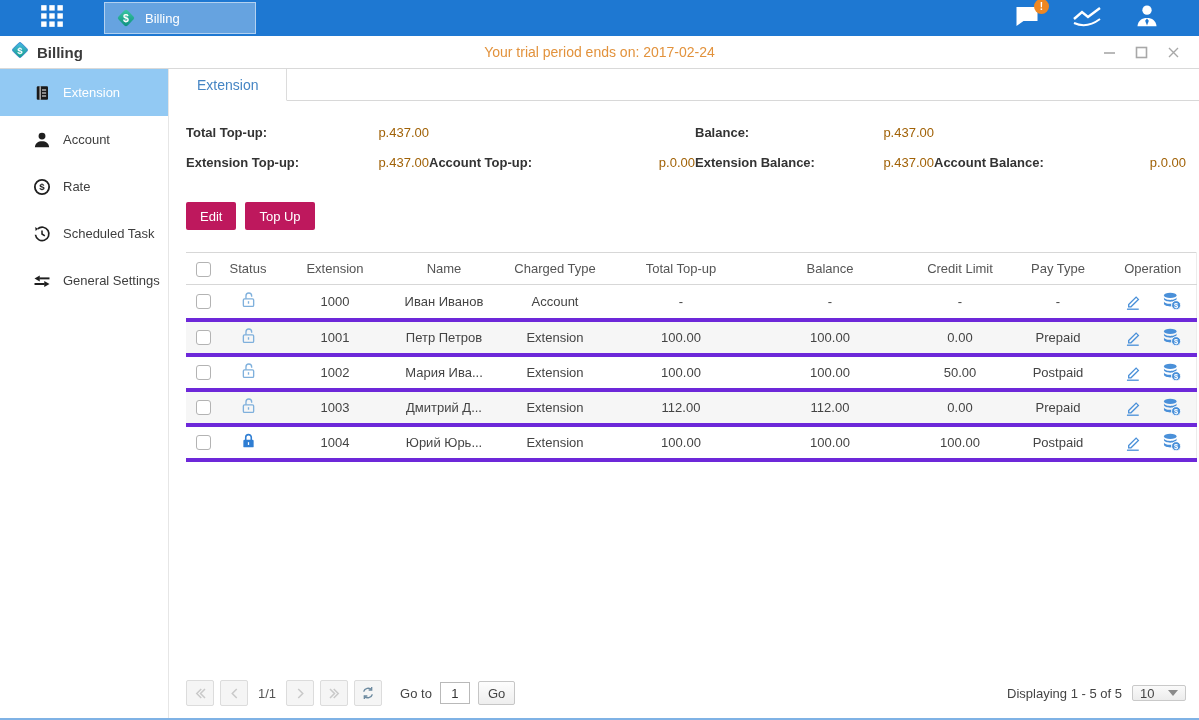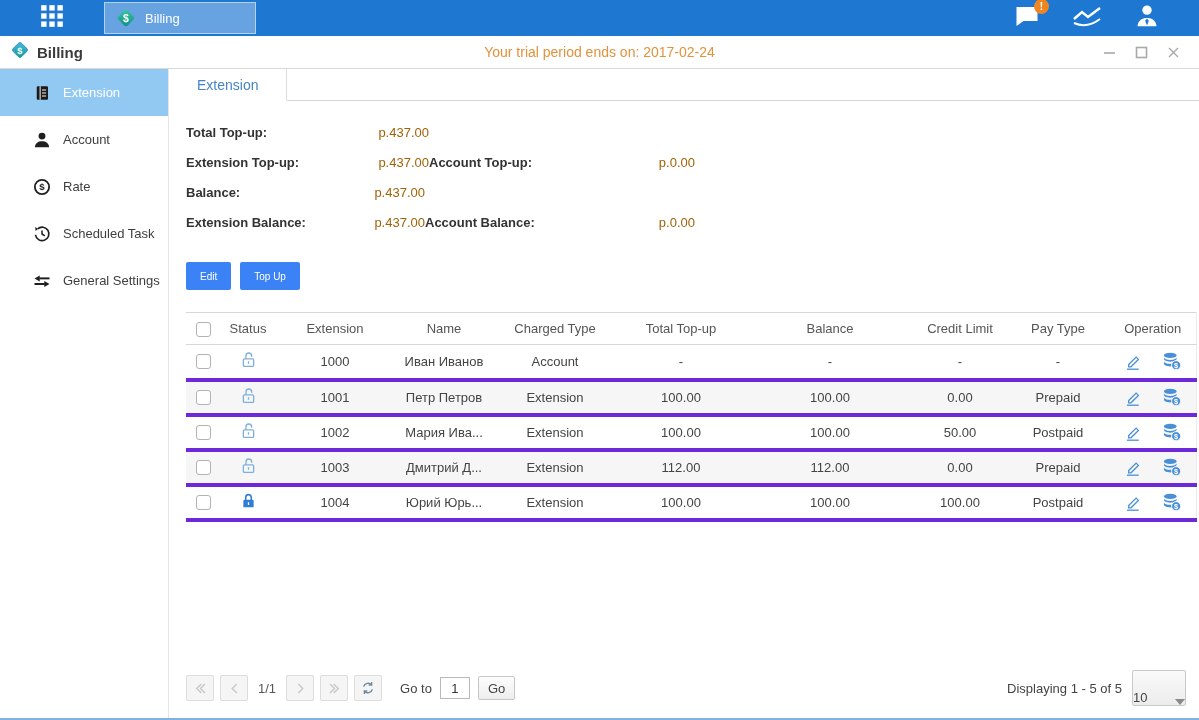--- a/index.html
+++ b/index.html
@@ -29,51 +29,51 @@
   .nav-item { height:47px; display:flex; align-items:center; gap:12px; padding-left:32px; font-size:13px; color:#3e3e3e; cursor:pointer; }
   .nav-item .nav-icon { width:19px; height:19px; color:#1f1f1f; display:flex; align-items:center; justify-content:center; }
   .nav-item.active { background:#92c9f3; color:#fff; }
   .nav-item.active .nav-icon { color:#1a1a1a; }
 
   .content { flex:1; display:flex; flex-direction:column; border-left:1px solid #e6e6e6; min-width:0; }
   .tabstrip { height:32px; border-bottom:1px solid #d8d8d8; display:flex; flex-shrink:0; }
   .tab { padding:0 28px; display:flex; align-items:center; font-size:14px; color:#4585c4; background:#fff; border-right:1px solid #dcdcdc; margin-bottom:-1px; border-bottom:1px solid #fff; cursor:pointer; }
 
   
-  .summary { display:flex; padding:16px 13px 0 17px;flex-direction:column; }
+  .summary { display:flex; padding:16px 13px 0 17px; }
   .sum-half { width:509px; flex-shrink:0; }
   .sum-half.right { flex:1; }
   .sum-row { display:grid; grid-template-columns:130px 113px 124px auto; align-items:center; height:30px; font-size:13px; }
   .sum-half.right .sum-row { grid-template-columns:127px 112px 127px auto; }
   .sum-label { font-weight:bold; color:#333; }
   .sum-val { color:#a16207;text-align:right; }
 
   
   .actions { display:flex; gap:9px; padding:25px 0 0 17px; }
-  .btn-primary { background:#3b82f6; color:#fff; border:none; font-size:10px; font-family:inherit; height:28px; padding:0 14px; border-radius:2px; cursor:pointer; }
+  .btn-primary { background:#be185d; color:#fff; border:none; font-size:13px; font-family:inherit; height:28px; padding:0 14px; border-radius:2px; cursor:pointer; }
 
   
   .ext-table { margin:22px 13px 0 17px; border-collapse:collapse; table-layout:fixed; width:1010px; font-size:13px; }
   .ext-table th { border-top:1px solid #d7d7d7; border-bottom:1px solid #d7d7d7; height:32px; font-weight:normal; color:#555; text-align:center; }
   .ext-table td { height:35px; text-align:center; color:#444; border-bottom:4px solid #6d28d9; overflow:hidden; white-space:nowrap; text-overflow:ellipsis; }
   .ext-table td:last-child, .ext-table th:last-child { border-right:1px solid #ececec; }
   .ext-table tbody tr:nth-child(even) { background:#f6f6f6; }
   .cb { width:15px; height:15px; appearance:none; border:1px solid #b3b3b3; border-radius:3px; background:#fff; cursor:pointer; vertical-align:middle; }
   .op-cell { display:flex; align-items:center; justify-content:center; gap:16px; }
   .icon-btn { width:22px; height:22px; display:inline-flex; align-items:center; justify-content:center; cursor:pointer; }
 
   
   .pagination { margin-top:auto; display:flex; align-items:center; padding:0 13px 12px 17px; font-size:13px; color:#444; flex-shrink:0; }
   .pg-btn { width:28px; height:26px; background:#f5f5f5; border:1px solid #dcdcdc; border-radius:2px; display:flex; align-items:center; justify-content:center; margin-right:6px; cursor:pointer; }
   .pg-label { margin:0 10px 0 4px; color:#555; }
   .goto-label { margin:0 8px 0 12px; }
   .goto-input { width:30px; height:22px; border:1px solid #b9b9b9; font-size:13px; font-family:inherit; text-align:center; color:#333; }
   .go-btn { margin-left:8px; height:24px; padding:0 9px; background:linear-gradient(#fdfdfd,#eeeeee); border:1px solid #c6c6c6; border-radius:2px; font-size:13px; font-family:inherit; color:#444; cursor:pointer; }
   .pg-right { margin-left:auto; display:flex; align-items:center; gap:10px; }
-  .pagesize { width:54px; height:36px; background:linear-gradient(#fafafa,#ececec); border:1px solid #c9c9c9; border-radius:2px; display:flex; align-items:flex-end; padding:0 0; cursor:pointer; color:#444; }
+  .pagesize { width:54px; height:16px; background:linear-gradient(#fafafa,#ececec); border:1px solid #c9c9c9; border-radius:2px; display:flex; align-items:center; padding:0 7px; cursor:pointer; color:#444; }
   .caret { margin-left:auto; width:0; height:0; border-left:5px solid transparent; border-right:5px solid transparent; border-top:6px solid #8a8a8a; }
 </style>
 </head>
 <body>
 
 <div class="window">
 
   <div class="topbar">
     <div class="apps-btn">
       <span>

